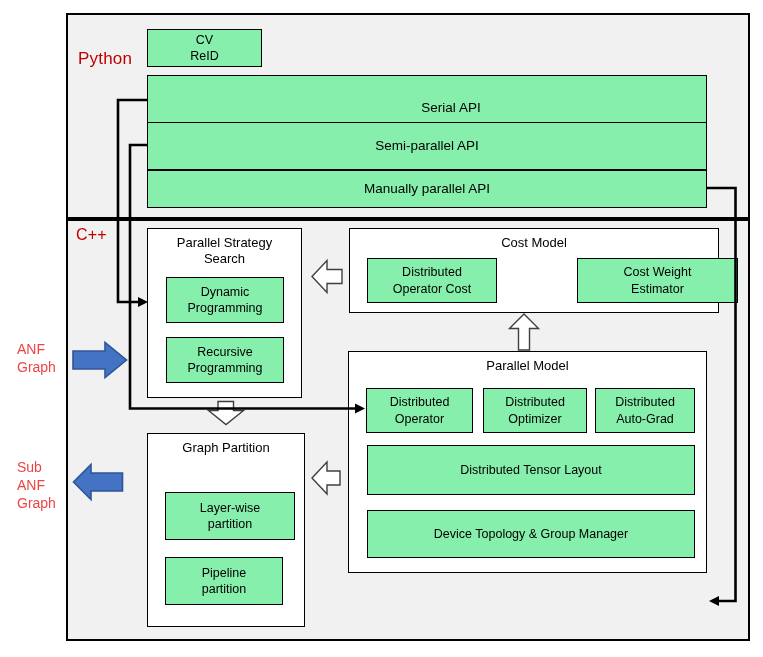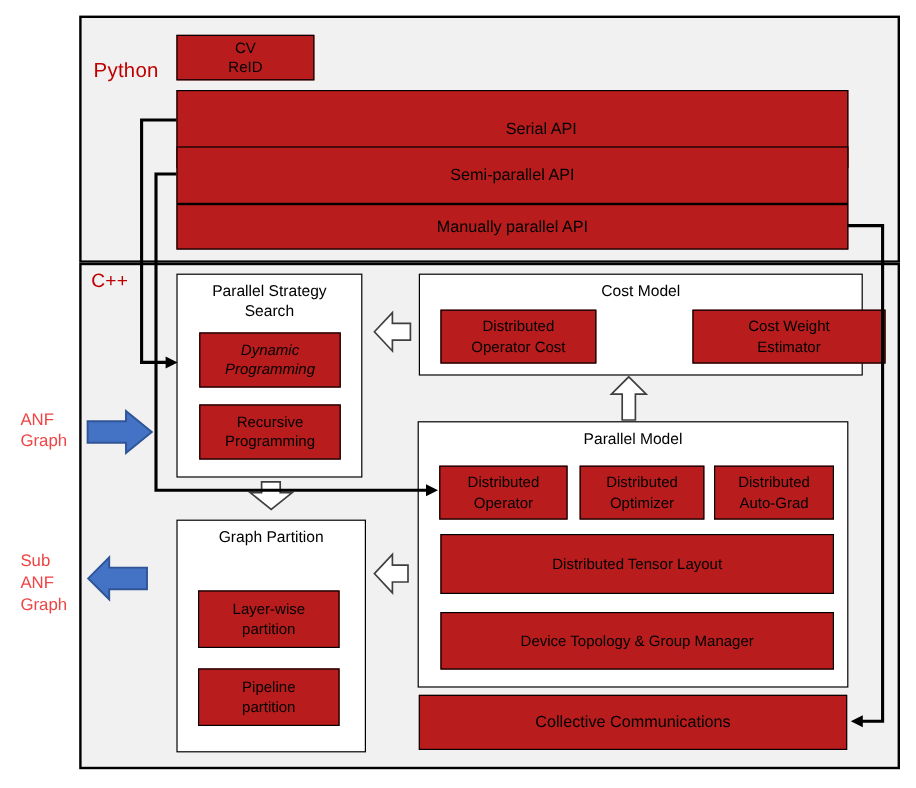--- a/index.html
+++ b/index.html
@@ -3,21 +3,21 @@
 <meta charset="utf-8">
 <style>
   html,body{margin:0;padding:0;background:#ffffff;}
   #canvas{
     position:relative;width:763px;height:657px;background:#ffffff;
     font-family:"Liberation Sans","DejaVu Sans",sans-serif;color:#000;overflow:hidden;
   }
   .section{position:absolute;box-sizing:border-box;background:#f1f1f1;border:2px solid #000;}
   .section-label{position:absolute;color:var(--accent_red,#c00000);font-size:17px;letter-spacing:.2px;}
   .box{
-    position:absolute;box-sizing:border-box;background:#b91c1c;border:1.6px solid #000;
+    position:absolute;box-sizing:border-box;background:#86efac;border:1.6px solid #000;
     display:flex;align-items:center;justify-content:center;text-align:center;
     white-space:pre-line;font-size:12.5px;line-height:1.3;
   }
   .api{font-size:13.5px;}
   .group{position:absolute;box-sizing:border-box;background:#fff;border:1.6px solid #000;}
   .group-title{
     position:absolute;left:0;right:0;top:6px;text-align:center;
     white-space:pre-line;font-size:13px;line-height:1.25;
   }
   .side-label{position:absolute;white-space:pre-line;font-size:14px;line-height:1.3;color:#ef4444;}
@@ -42,21 +42,21 @@
 ReID</div>
 
   <div class="box api" style="left:147px;top:75px;width:560px;height:65px;padding-left:48px;">Serial API</div>
   <div class="box api" style="left:147px;top:122px;width:560px;height:48px;">Semi-parallel API</div>
   <div class="box api" style="left:147px;top:170px;width:560px;height:38px;">Manually parallel API</div>
 
   <div class="group" style="left:147px;top:228px;width:155px;height:170px;">
     <div class="group-title">Parallel Strategy
 Search</div>
   </div>
-  <div class="box" style="left:166px;top:277px;width:118px;height:46px;font-style:italic;">Dynamic
+  <div class="box" style="left:166px;top:277px;width:118px;height:46px;">Dynamic
 Programming</div>
   <div class="box" style="left:166px;top:337px;width:118px;height:46px;">Recursive
 Programming</div>
 
   <div class="group" style="left:349px;top:228px;width:370px;height:85px;">
     <div class="group-title">Cost Model</div>
   </div>
   <div class="box" style="left:367px;top:258px;width:130px;height:45px;">Distributed
 Operator Cost</div>
   <div class="box" style="left:577px;top:258px;width:161px;height:45px;">Cost Weight
@@ -70,26 +70,25 @@
   <div class="box" style="left:483px;top:388px;width:104px;height:45px;">Distributed
 Optimizer</div>
   <div class="box" style="left:595px;top:388px;width:100px;height:45px;">Distributed
 Auto-Grad</div>
   <div class="box" style="left:367px;top:445px;width:328px;height:50px;">Distributed Tensor Layout</div>
   <div class="box" style="left:367px;top:510px;width:328px;height:48px;">Device Topology &amp; Group Manager</div>
 
   <div class="group" style="left:147px;top:433px;width:158px;height:194px;">
     <div class="group-title">Graph Partition</div>
   </div>
-  <div class="box" style="left:165px;top:492px;width:118px;height:48px;">Layer-wise
+  <div class="box" style="left:165px;top:492px;width:130px;height:48px;">Layer-wise
 partition</div>
   <div class="box" style="left:165px;top:557px;width:118px;height:48px;">Pipeline
 partition</div>
 
-  <div class="box api" style="left:349px;top:579px;width:357px;height:46px;">Collective Communications</div>
 
   <div class="side-label" style="left:17px;top:340px;width:52px;">ANF
 Graph</div>
   <div class="side-label" style="left:17px;top:458px;width:52px;">Sub
 ANF
 Graph</div>
 
   <svg id="overlay" viewBox="0 0 763 657">
 
     <polygon class="hollow" points="312,276.5 327,260.5 327,269.5 342,269.5 342,283.5 327,283.5 327,292.5"></polygon>

